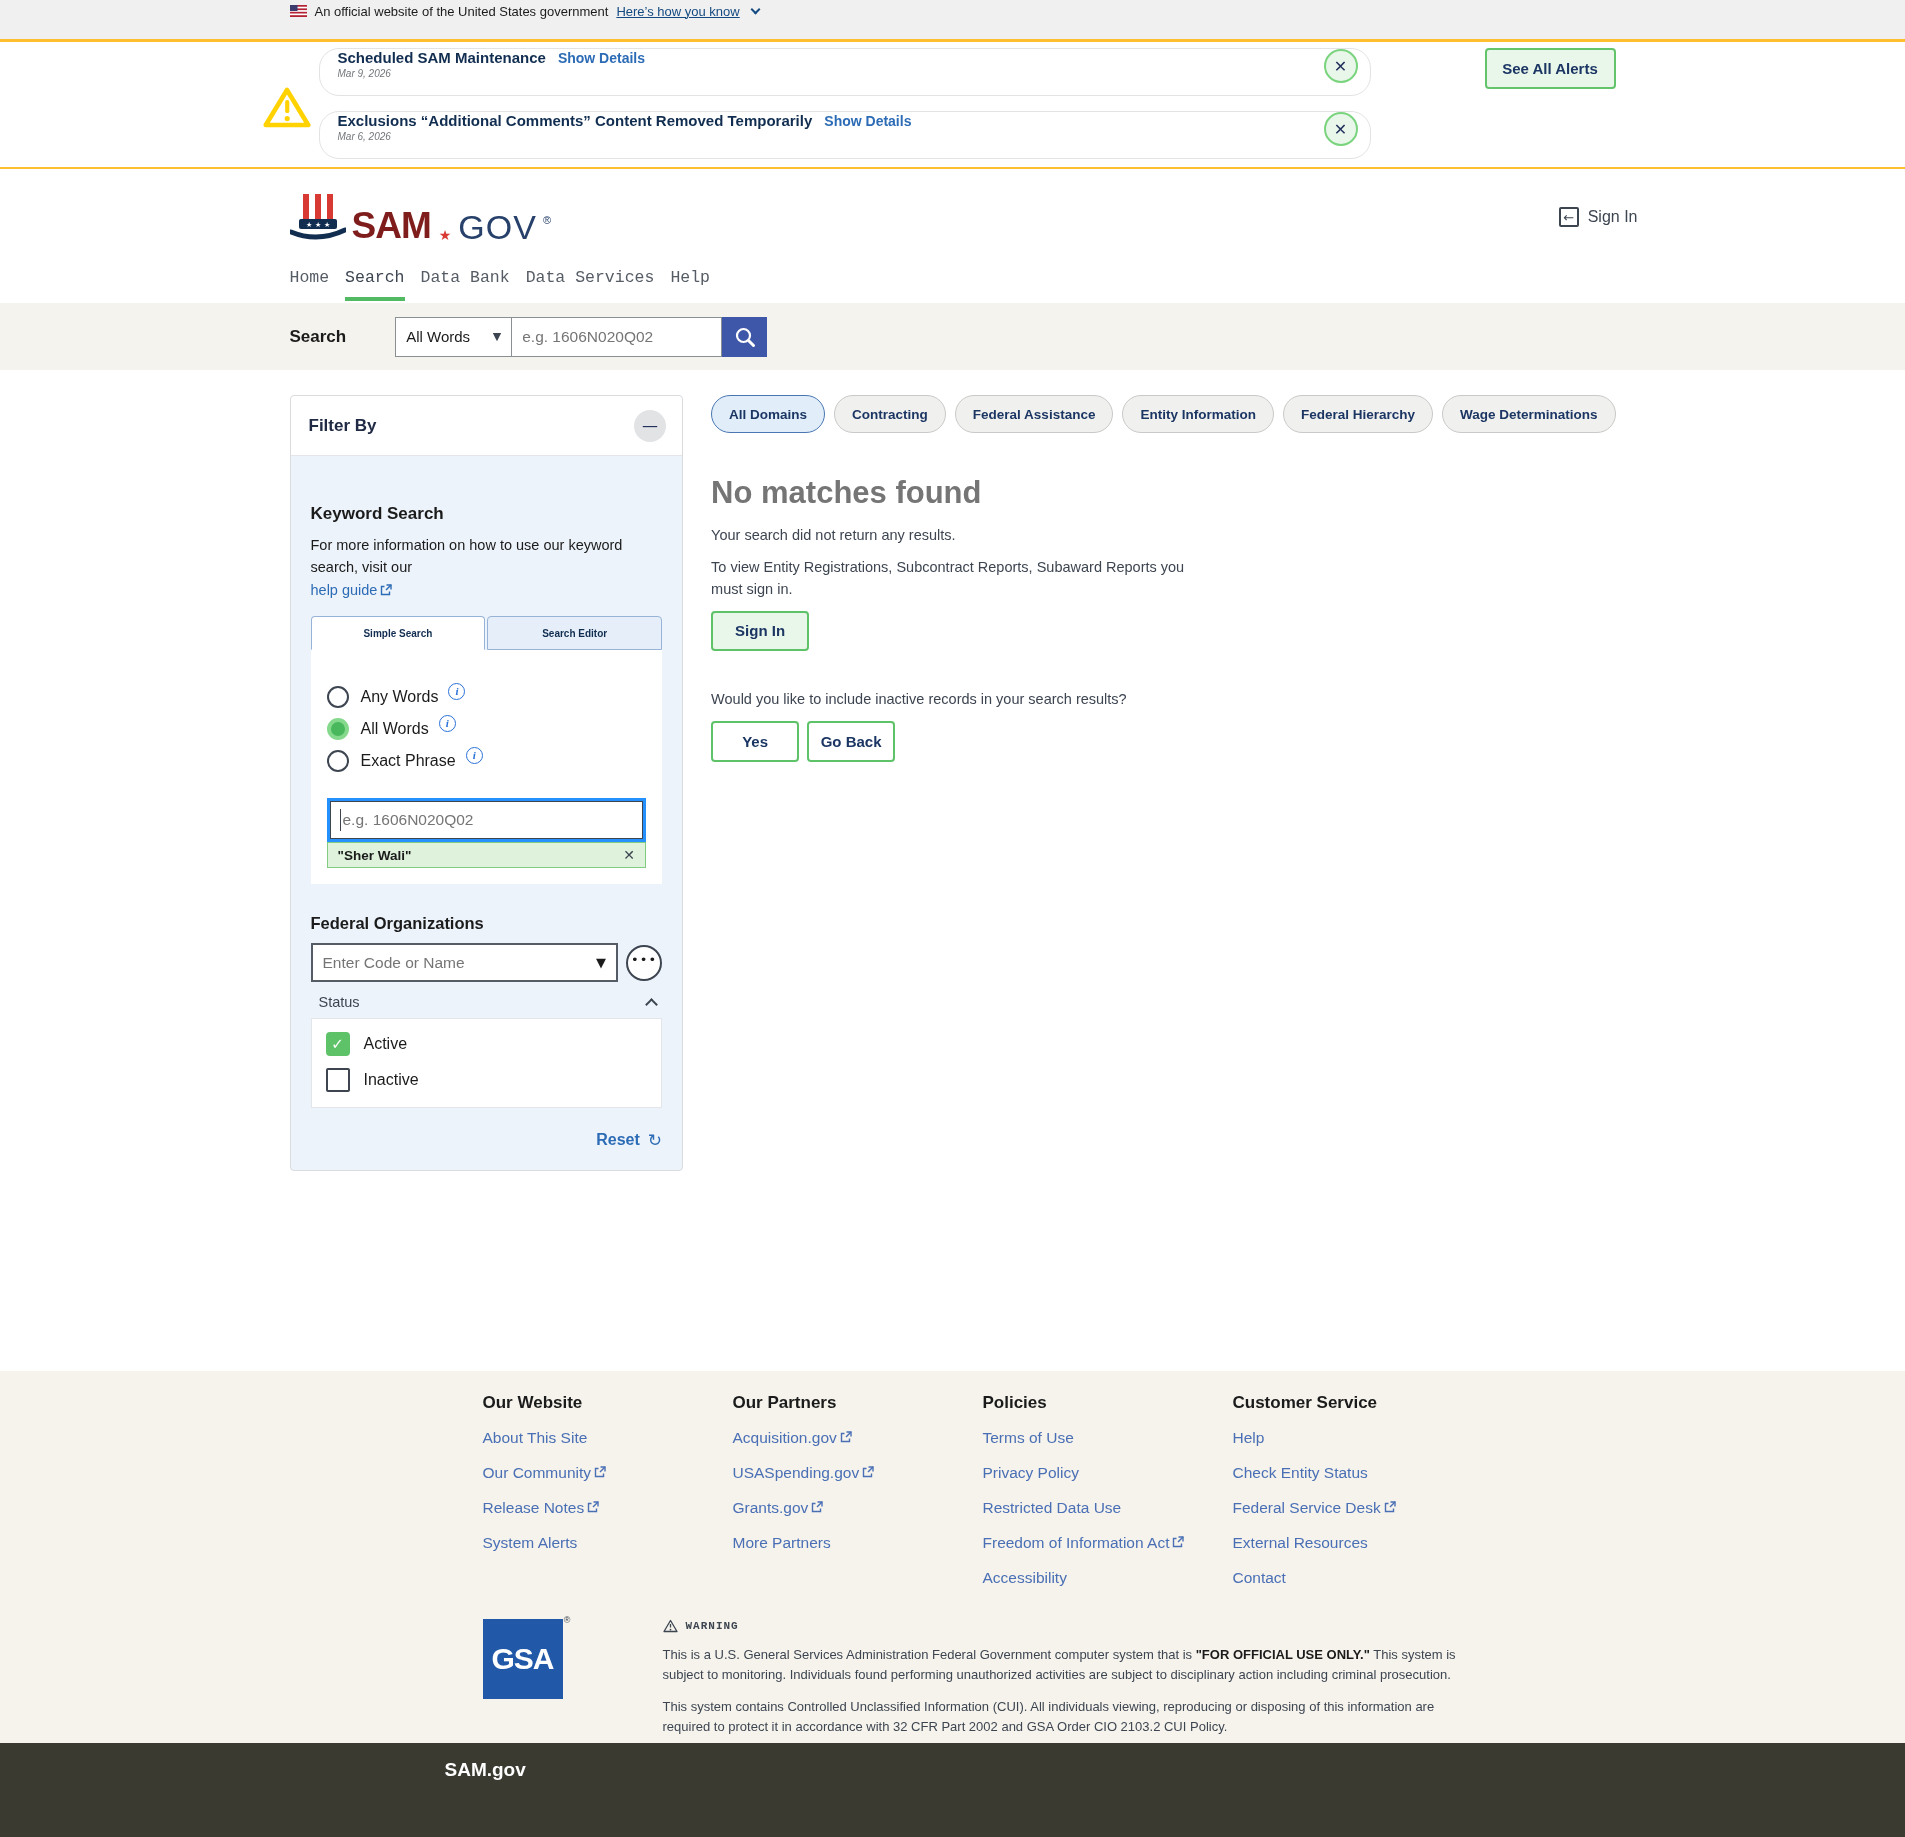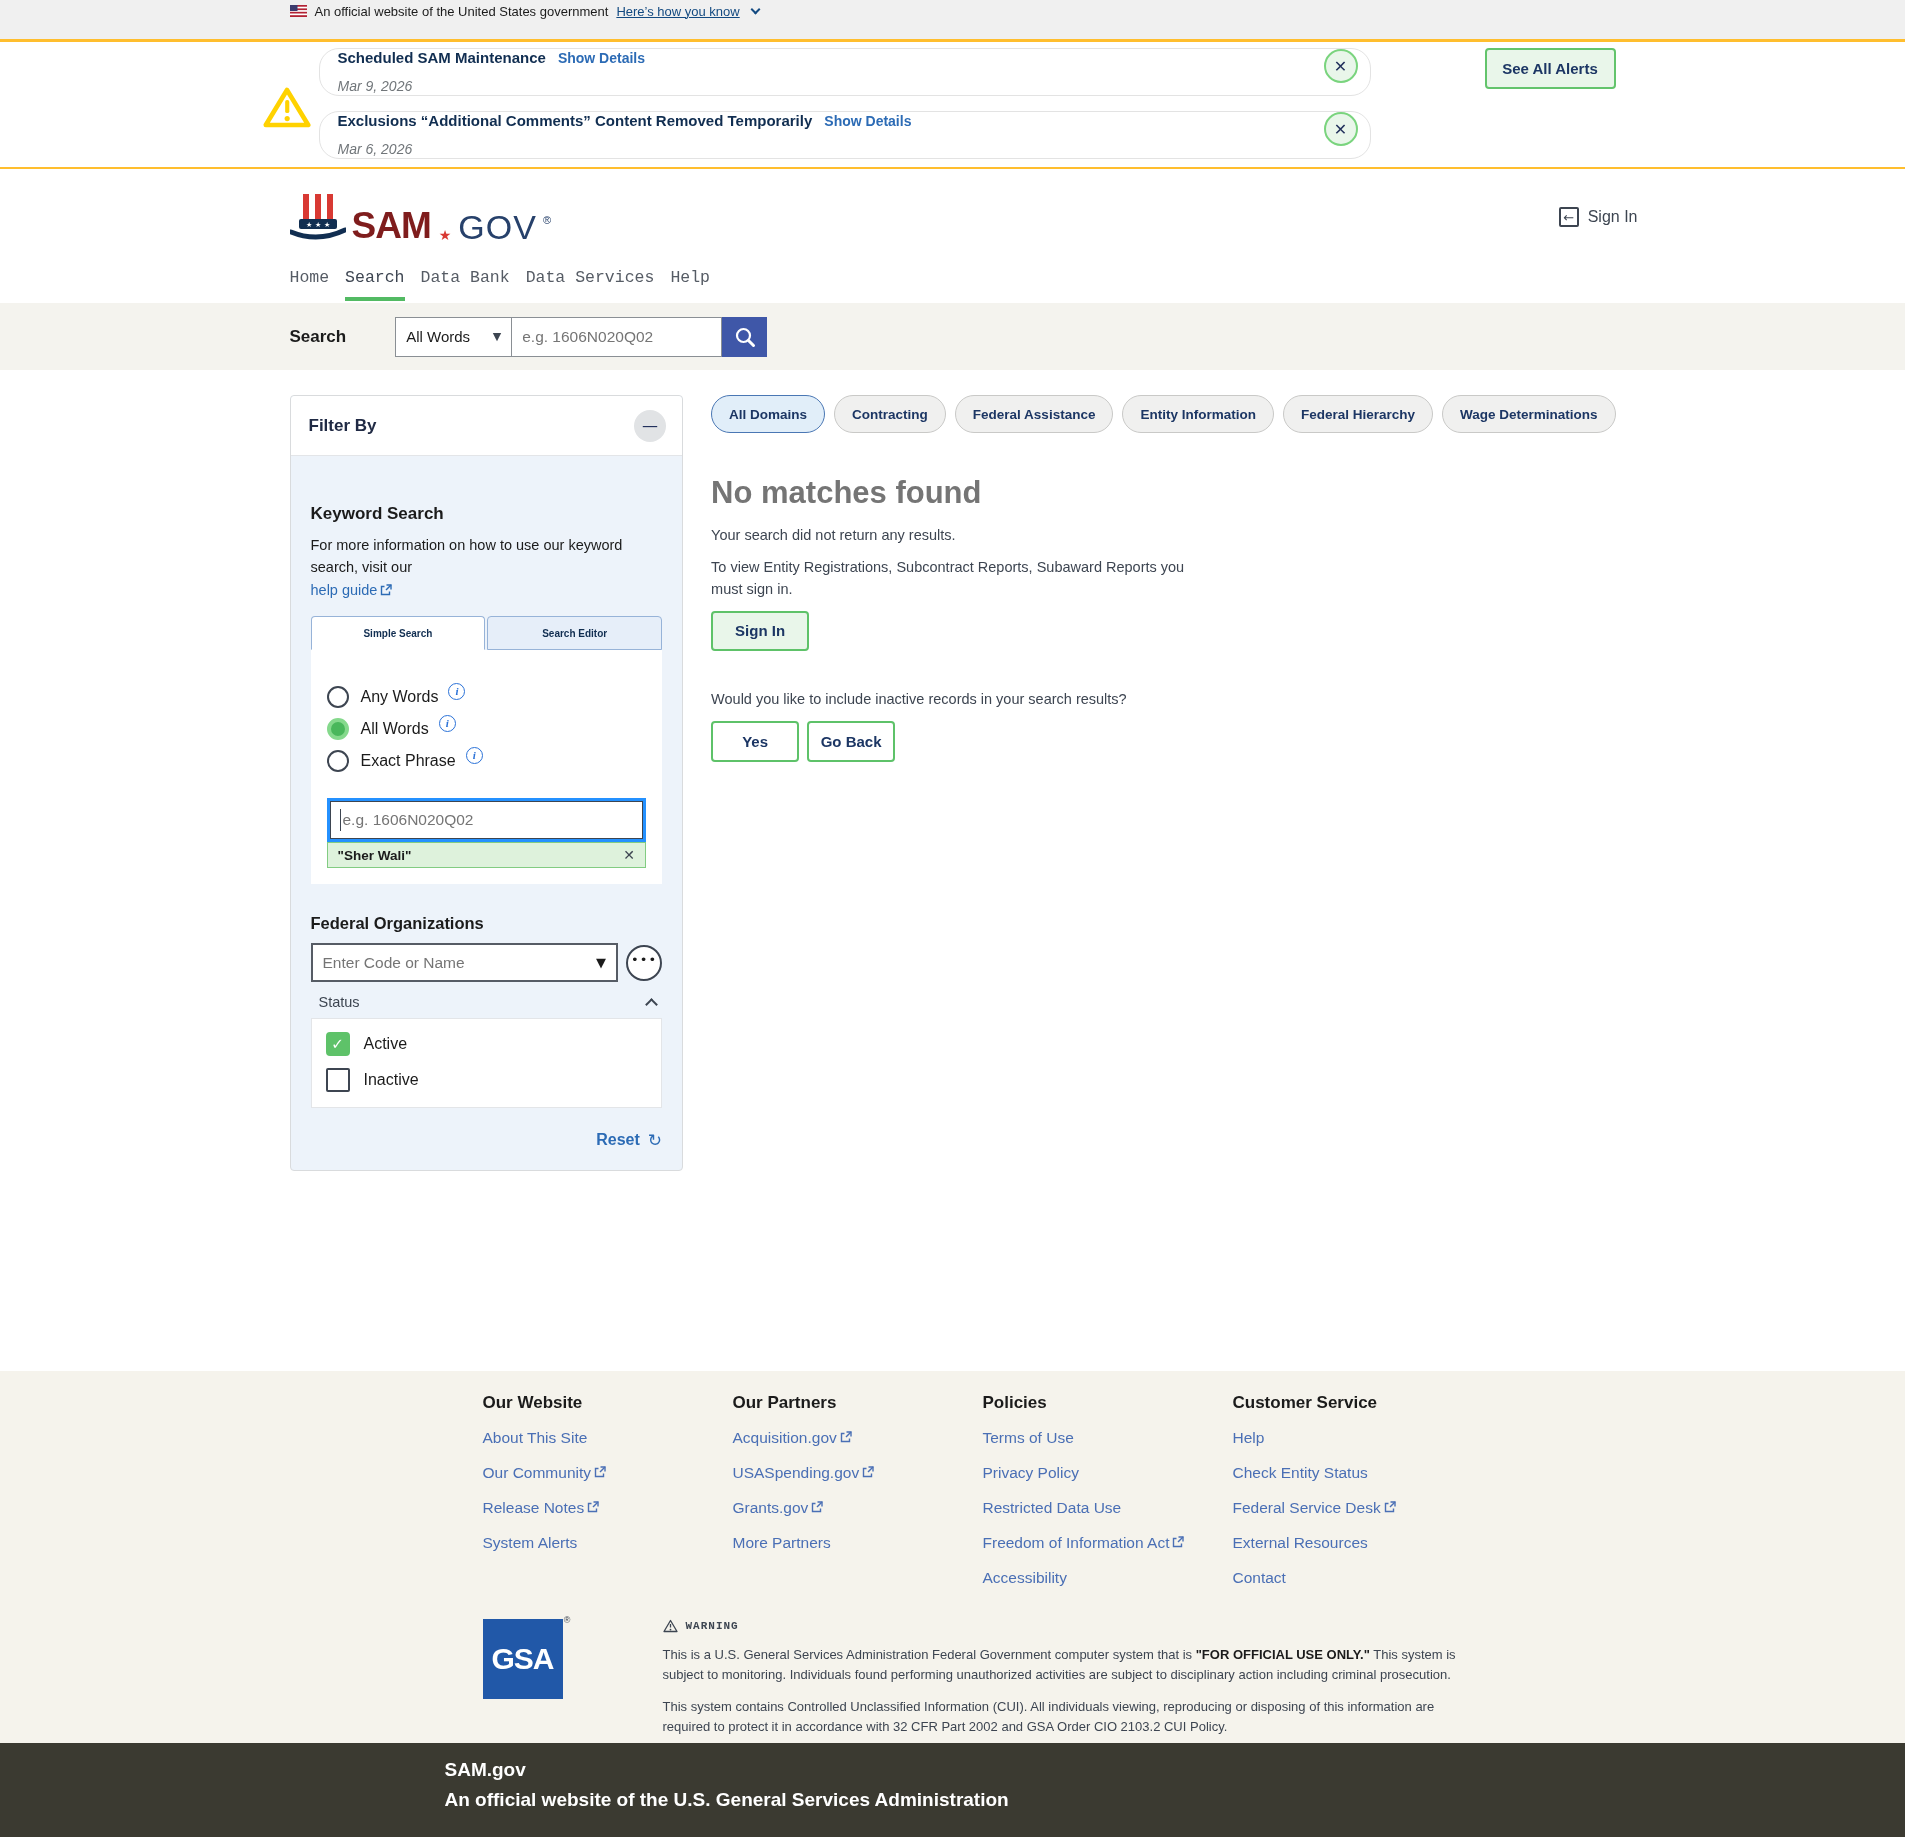--- a/index.html
+++ b/index.html
@@ -21,21 +21,21 @@
   .alerts-section .container { display:flex; }
   .warn-tri { flex:0 0 48px; margin:8px 8px 0 -27px; }
   .alert-col { width:1071px; }
   .alert-box { height:48px; border:1px solid #e3e3e3; border-radius:20px; display:flex; 
     margin-bottom:15px; background:#fff; }
   .alert-box:last-child { margin-bottom:0; }
   .alert-text { padding-left:18px; flex:1; }
   .alert-title-row { display:flex; gap:12px; align-items:baseline; }
   .alert-title { font-weight:bold; font-size:15px; color:#112e51; }
   .alert-link { font-weight:bold; font-size:14px; color:#2c6bb5; cursor:pointer; }
-  .alert-date { font-style:italic; font-size:14px; color:#71767a; margin-top:12px; }
+  .alert-date { font-style:italic; font-size:10px; color:#71767a; margin-top:2px; }
   .alert-close { width:34px; height:34px; border-radius:50%; background:#e9f6ea; border:2px solid #7ad47e;
     color:#22315c; display:flex; align-items:center; justify-content:center; font-size:16px;
     margin-right:12px; cursor:pointer; }
   .see-all-wrap { margin-left:114px; }
   .btn-green-tint { width:131px; height:41px; background:#e9f6ea; border:2px solid #63c46c; border-radius:4px;
     font-weight:bold; font-size:15px; color:#1c3664; cursor:pointer;
     font-family:"Liberation Sans", sans-serif; }
 
   
   .site-header { height:96px; background:#fff; }
@@ -527,16 +527,15 @@
         <p class="warning-p">This system contains Controlled Unclassified Information (CUI). All individuals viewing, reproducing or disposing of this information are required to protect it in accordance with 32 CFR Part 2002 and GSA Order CIO 2103.2 CUI Policy.</p>
       </div>
     </div>
   </div>
 </footer>
 
 <div class="dark-footer">
   <div class="container">
     <div class="inner">
       <div class="df-site">SAM.gov</div>
-      <div class="df-tag">An official website of the U.S. General Services Administration</div>
     </div>
   </div>
 </div>
 
 </body></html>

